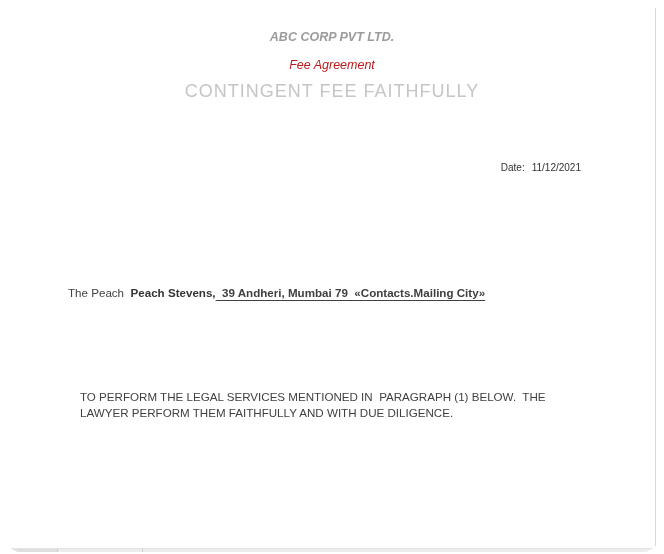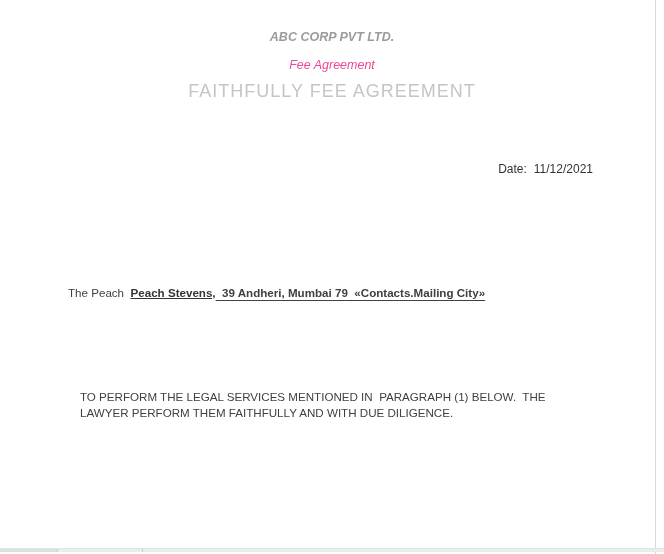--- a/index.html
+++ b/index.html
@@ -7,75 +7,76 @@
     padding: 0;
     background: #ffffff;
   }
   .page {
     position: relative;
     width: 664px;
     height: 554px;
     background: #ffffff;
     overflow: hidden;
     font-family: "Liberation Sans", sans-serif;
+    border-radius: 28px;
   }
   .header {
     position: absolute;
     top: 30px;
     left: 0;
     width: 664px;
     text-align: center;
   }
   .company {
     font-size: 12.5px;
     font-weight: bold;
     font-style: italic;
     color: #9b9b9b;
     line-height: 14px;
   }
   .subtitle {
     margin-top: 14px;
     font-size: 12.5px;
     font-style: italic;
-    color: #ec4899;
+    color: #b91c1c;
     line-height: 14px;
   }
   .title {
     margin-top: 9px;
     font-size: 18px;
     color: #c5c5c5;
     letter-spacing: 1px;
     line-height: 21px;
   }
   .date-row {
     position: absolute;
     top: 162px;
-    left: 16px;
+    left: 4px;
     width: 577px;
     text-align: right;
-    font-size: 12px;
+    font-size: 10px;
     color: #333333;
     white-space: pre-wrap;
   }
   .date-row .val { margin-left: 7px; }
   .doc-body {
     position: absolute;
     top: 206px;
     left: 68px;
     width: 512px;
     font-size: 11.6px;
     line-height: 15.5px;
     color: #404040;
     white-space: pre-wrap;
   }
   .parties { line-height: 16px; }
   .doc-body p { margin: 12px; }
   .caps        { margin-top: 10px !important; }
   .p1          { margin-top: 7px !important; }
-  .b  { font-weight: bold; color: #353535; text-decoration: underline; }
+  .b  { font-weight: bold; color: #353535; }
   .u  {
     text-decoration: underline;
     text-underline-offset: 2.5px;
     text-decoration-thickness: 1px;
     font-weight: bold;
   }
   .vline {
     position: absolute;
     top: 0;
     left: 655px;
@@ -111,21 +112,21 @@
   .tick-b { left: 142px; }
 </style>
 </head>
 <body>
 
 <div class="page">
 
   <div class="header">
     <div class="company">ABC CORP PVT LTD.</div>
     <div class="subtitle">Fee Agreement</div>
-    <div class="title">FAITHFULLY FEE AGREEMENT</div>
+    <div class="title">CONTINGENT FEE FAITHFULLY</div>
   </div>
 
   <div class="date-row"><span>Date:</span><span class="val">11/12/2021</span></div>
 
   <div class="doc-body">
 
     <div class="parties">
       <div><span>The Peach  </span><span class="b">Peach Stevens,</span><span class="u">  39 Andheri, Mumbai 79  «Contacts.Mailing City»</span></div>
     </div>
 

